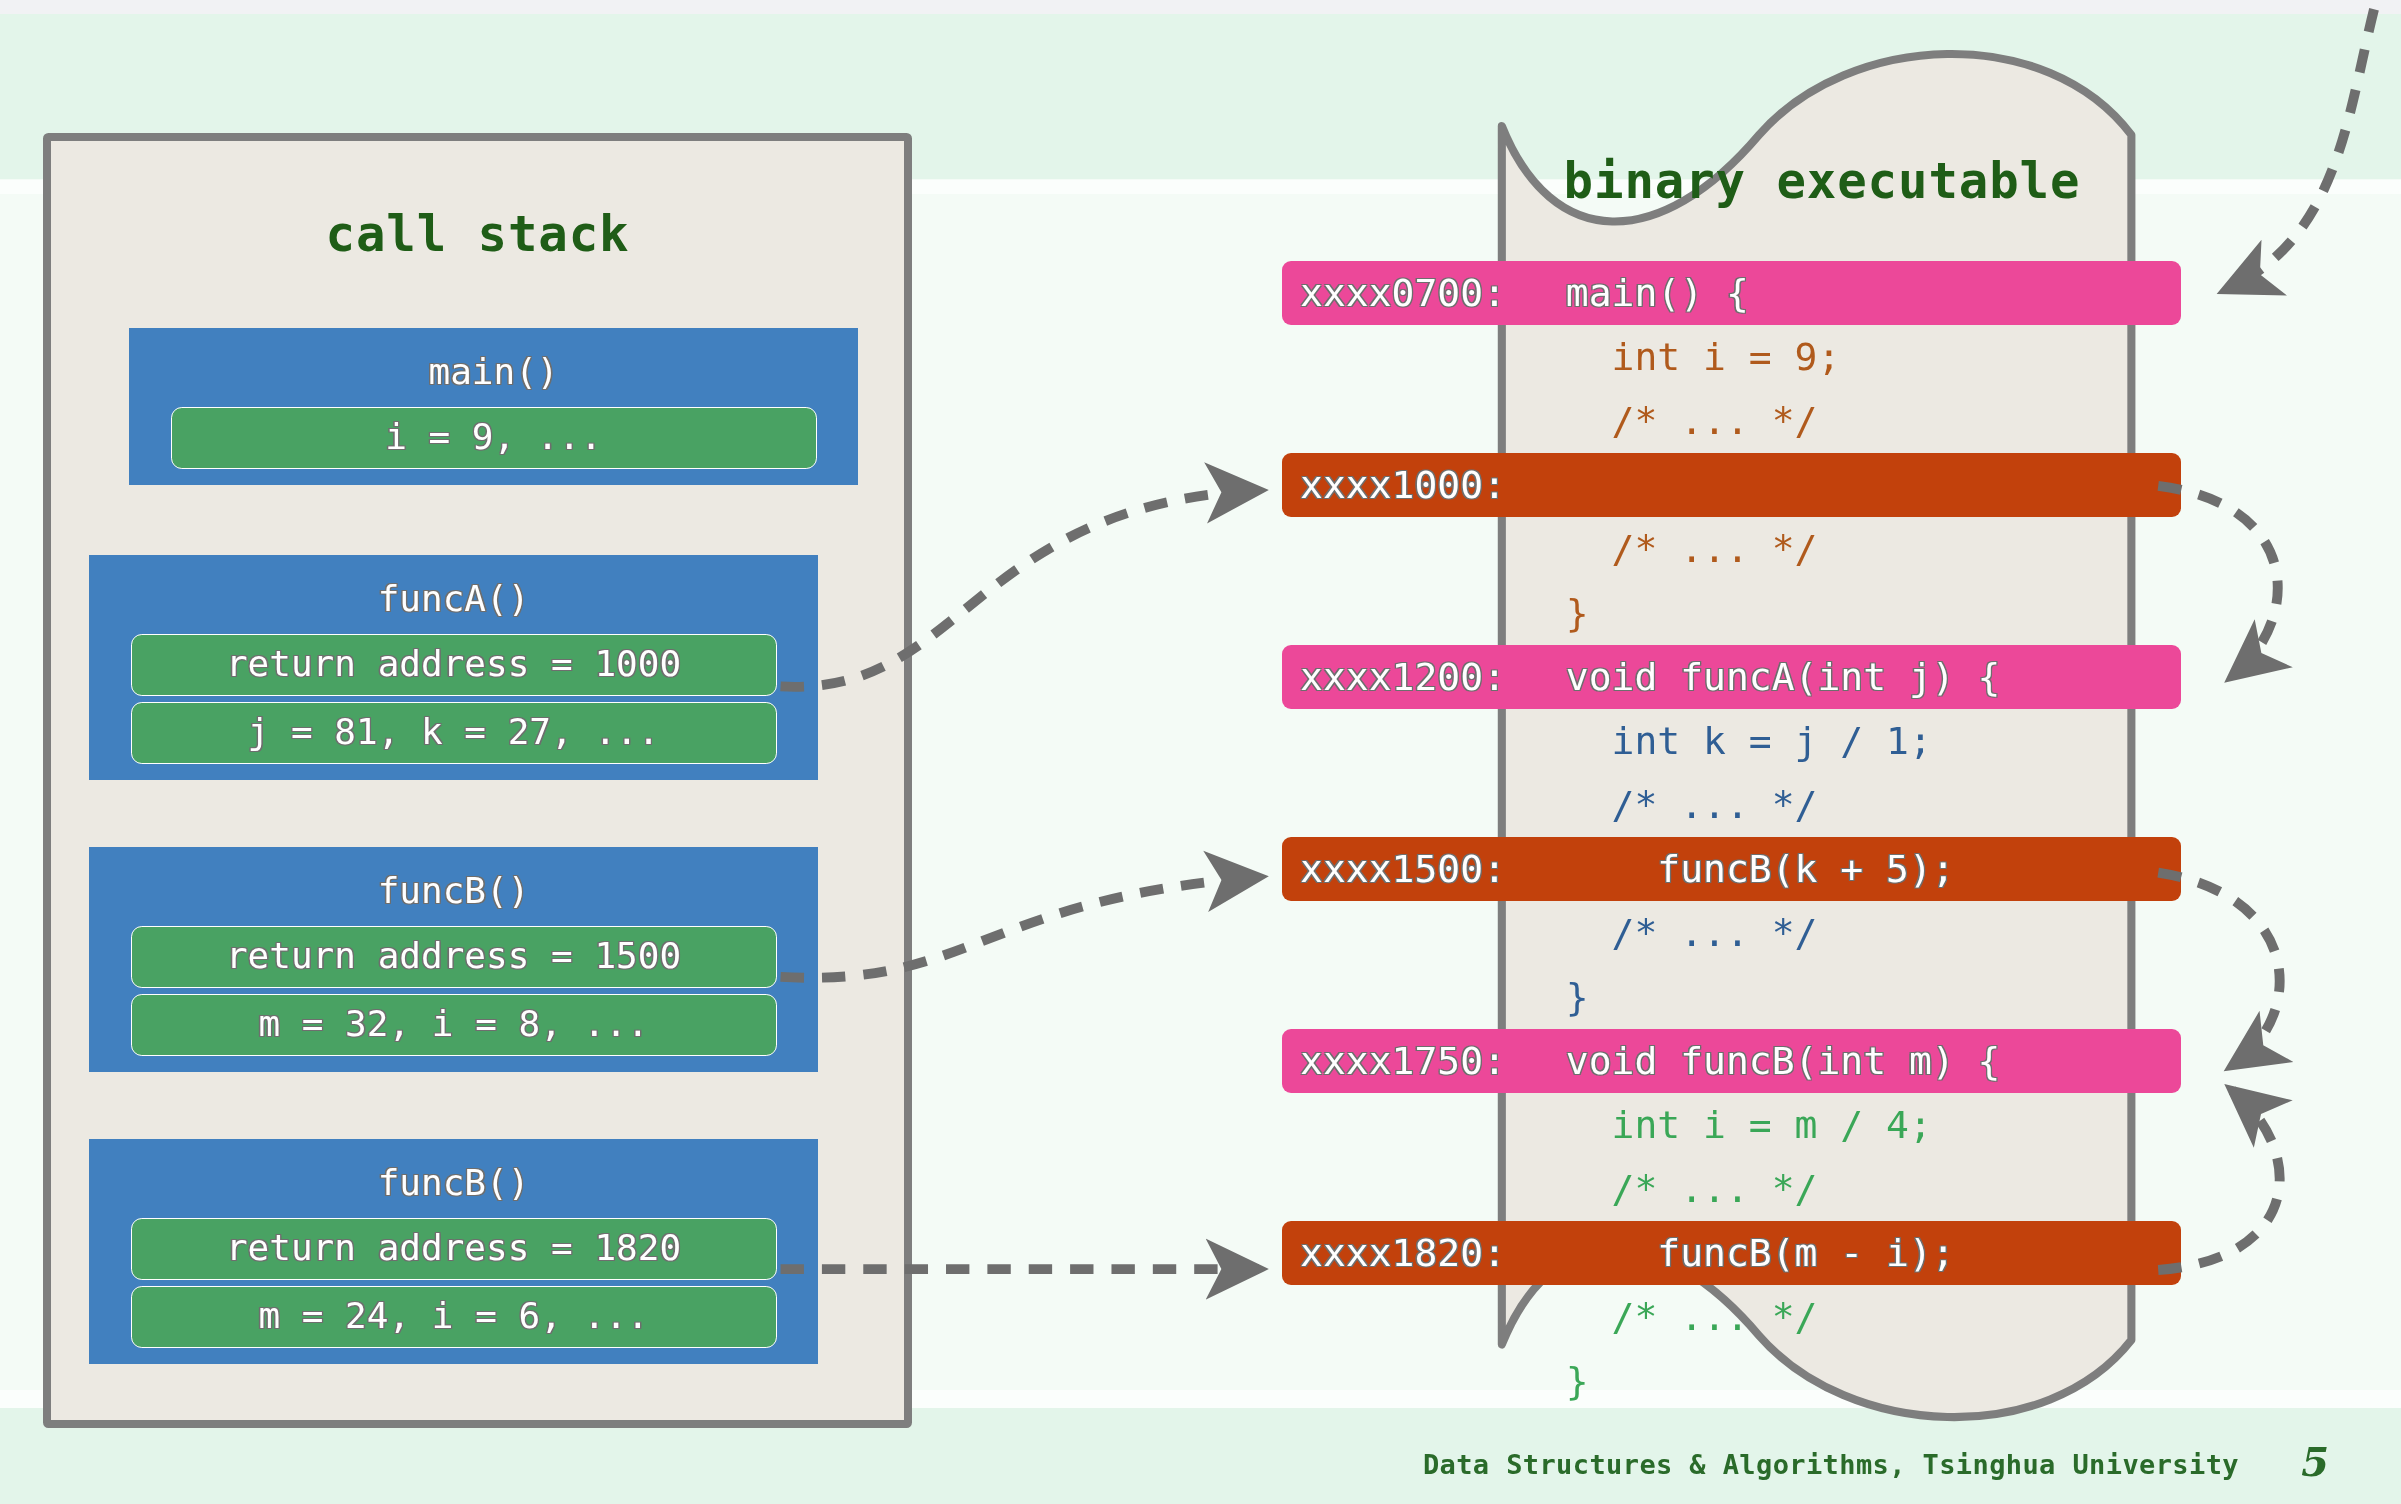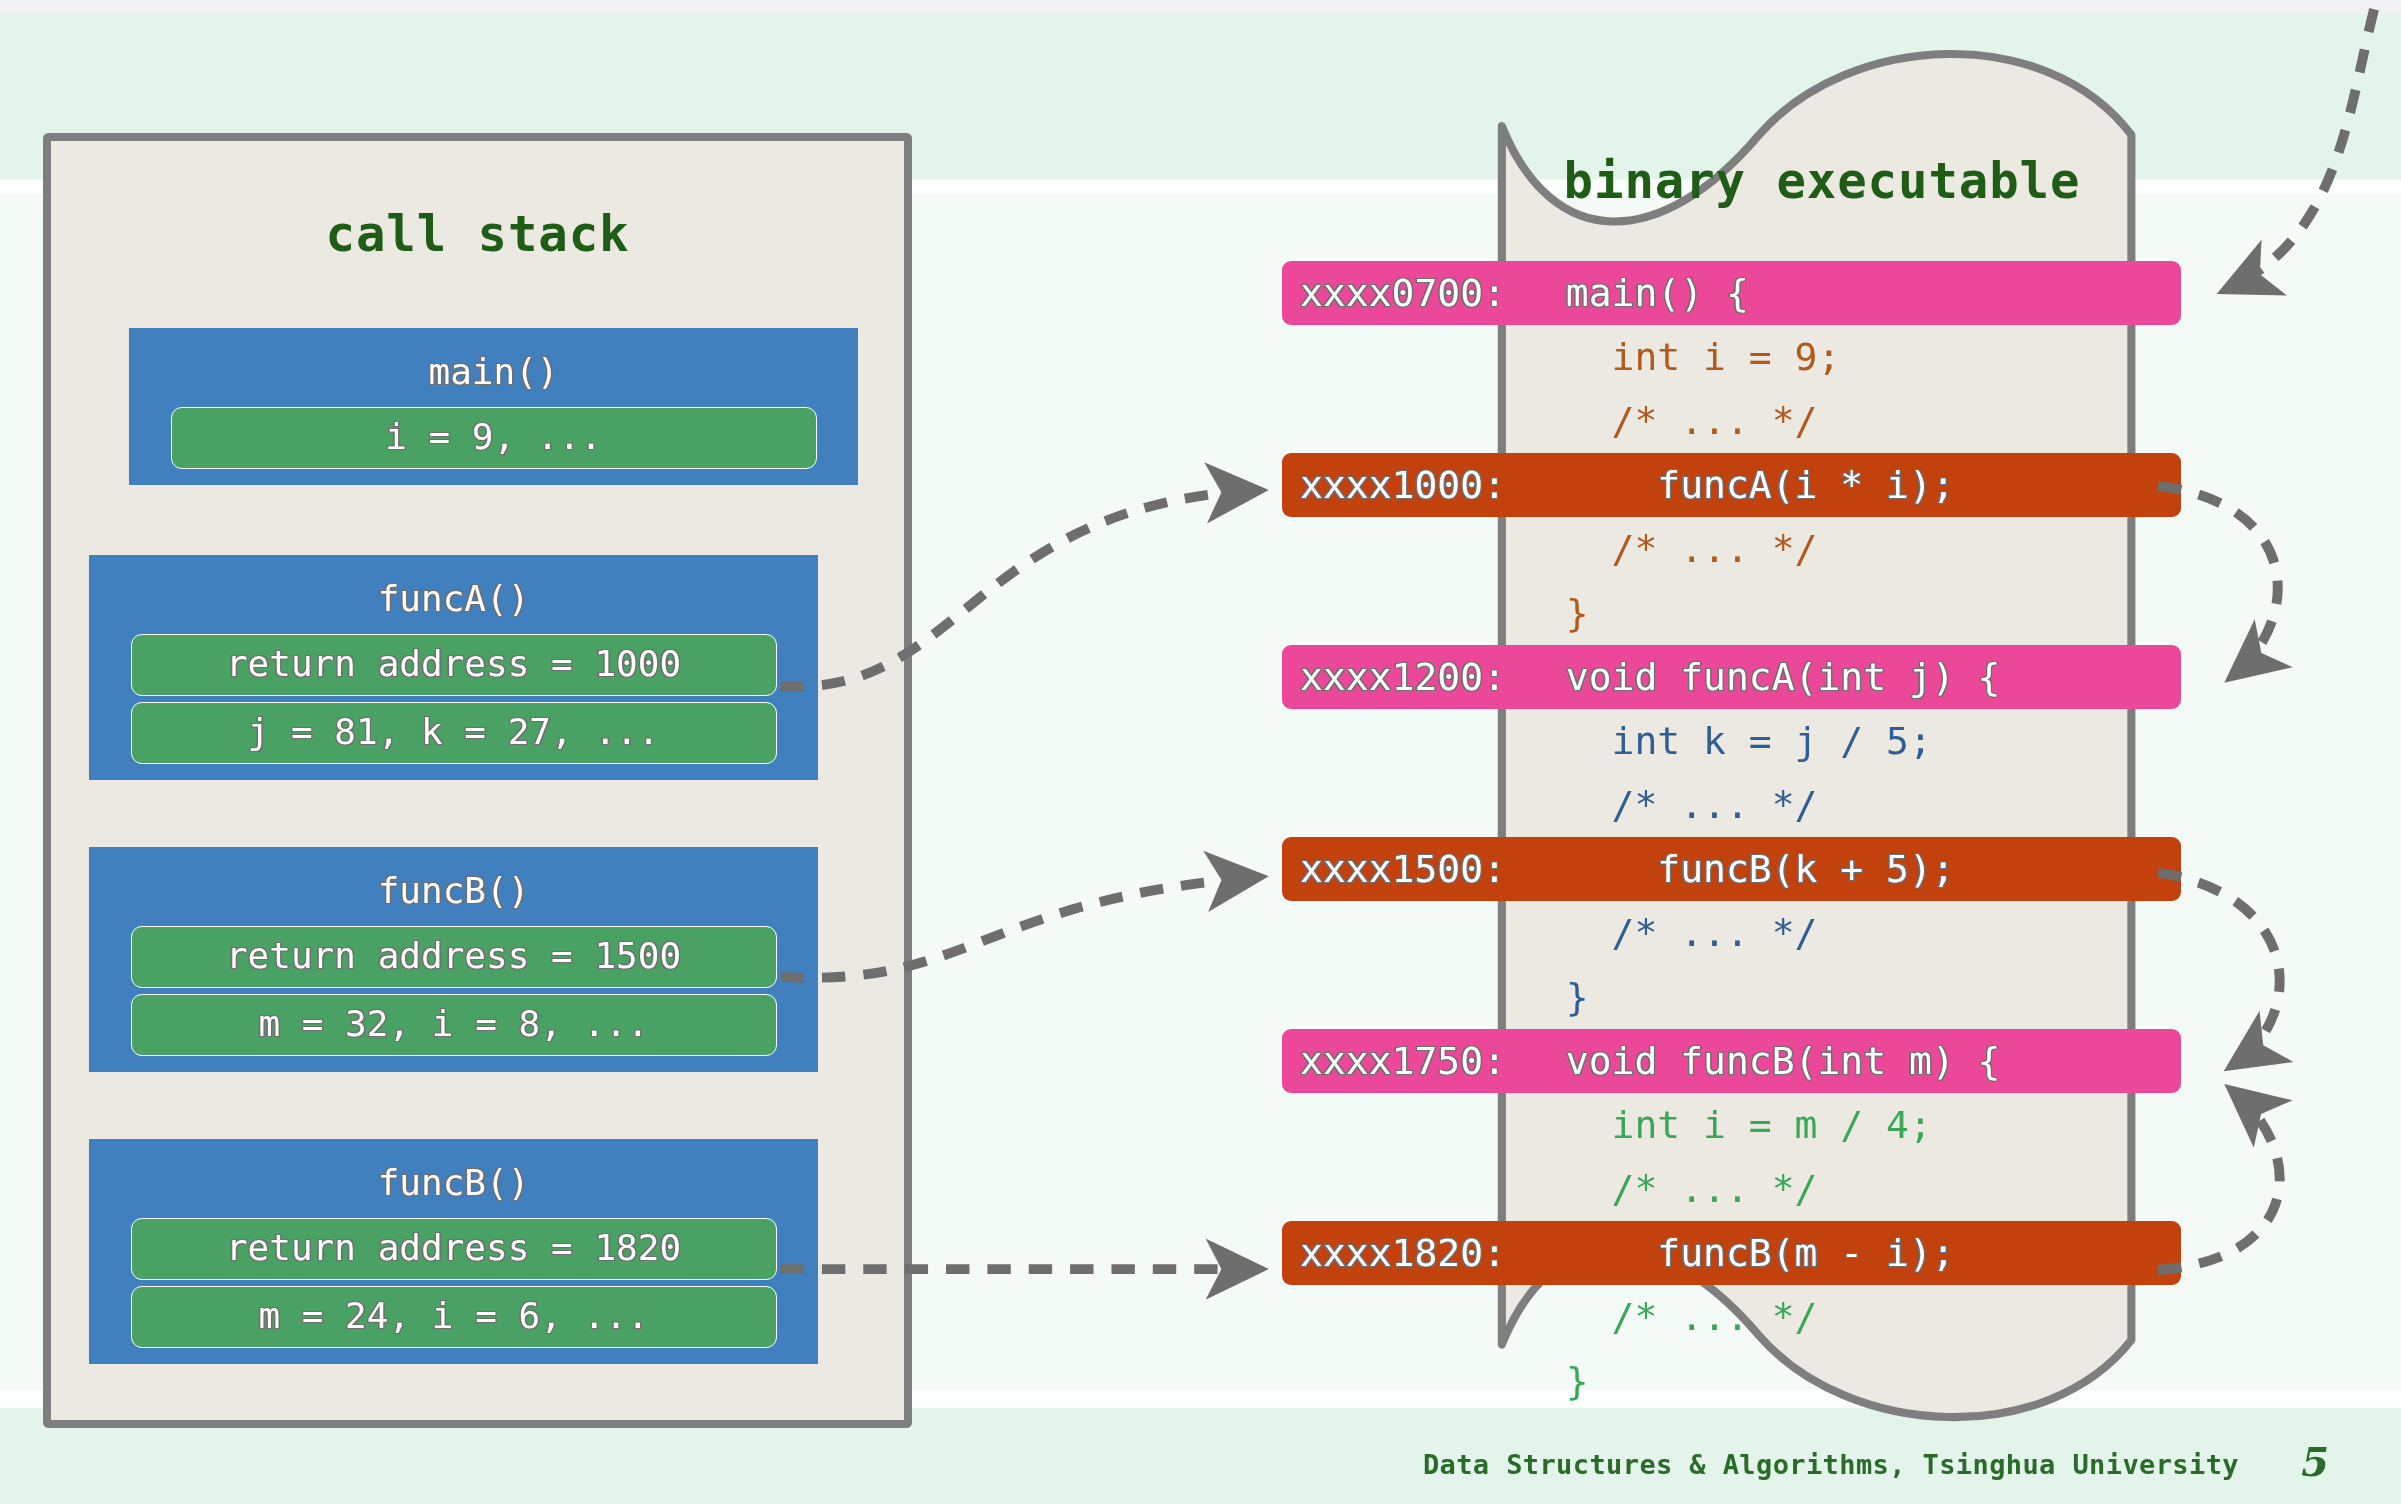--- a/index.html
+++ b/index.html
@@ -257,37 +257,36 @@
       <div class="code-row c-orange">
         <span class="addr"></span>
         <span class="src">    int i = 9;</span>
       </div>
       <div class="code-row c-orange">
         <span class="addr"></span>
         <span class="src">    /* ... */</span>
       </div>
       <div class="code-row hl orange">
         <span class="addr">xxxx1000:</span>
-        <span class="src">      funcA(i * i);</span>
       </div>
       <div class="code-row c-orange">
         <span class="addr"></span>
         <span class="src">    /* ... */</span>
       </div>
       <div class="code-row c-orange">
         <span class="addr"></span>
         <span class="src">  }</span>
       </div>
       <div class="code-row hl blue">
         <span class="addr">xxxx1200:</span>
         <span class="src">  void funcA(int j) {</span>
       </div>
       <div class="code-row c-blue">
         <span class="addr"></span>
-        <span class="src">    int k = j / 5;</span>
+        <span class="src">    int k = j / 1;</span>
       </div>
       <div class="code-row c-blue">
         <span class="addr"></span>
         <span class="src">    /* ... */</span>
       </div>
       <div class="code-row hl orange">
         <span class="addr">xxxx1500:</span>
         <span class="src">      funcB(k + 5);</span>
       </div>
       <div class="code-row c-blue">

